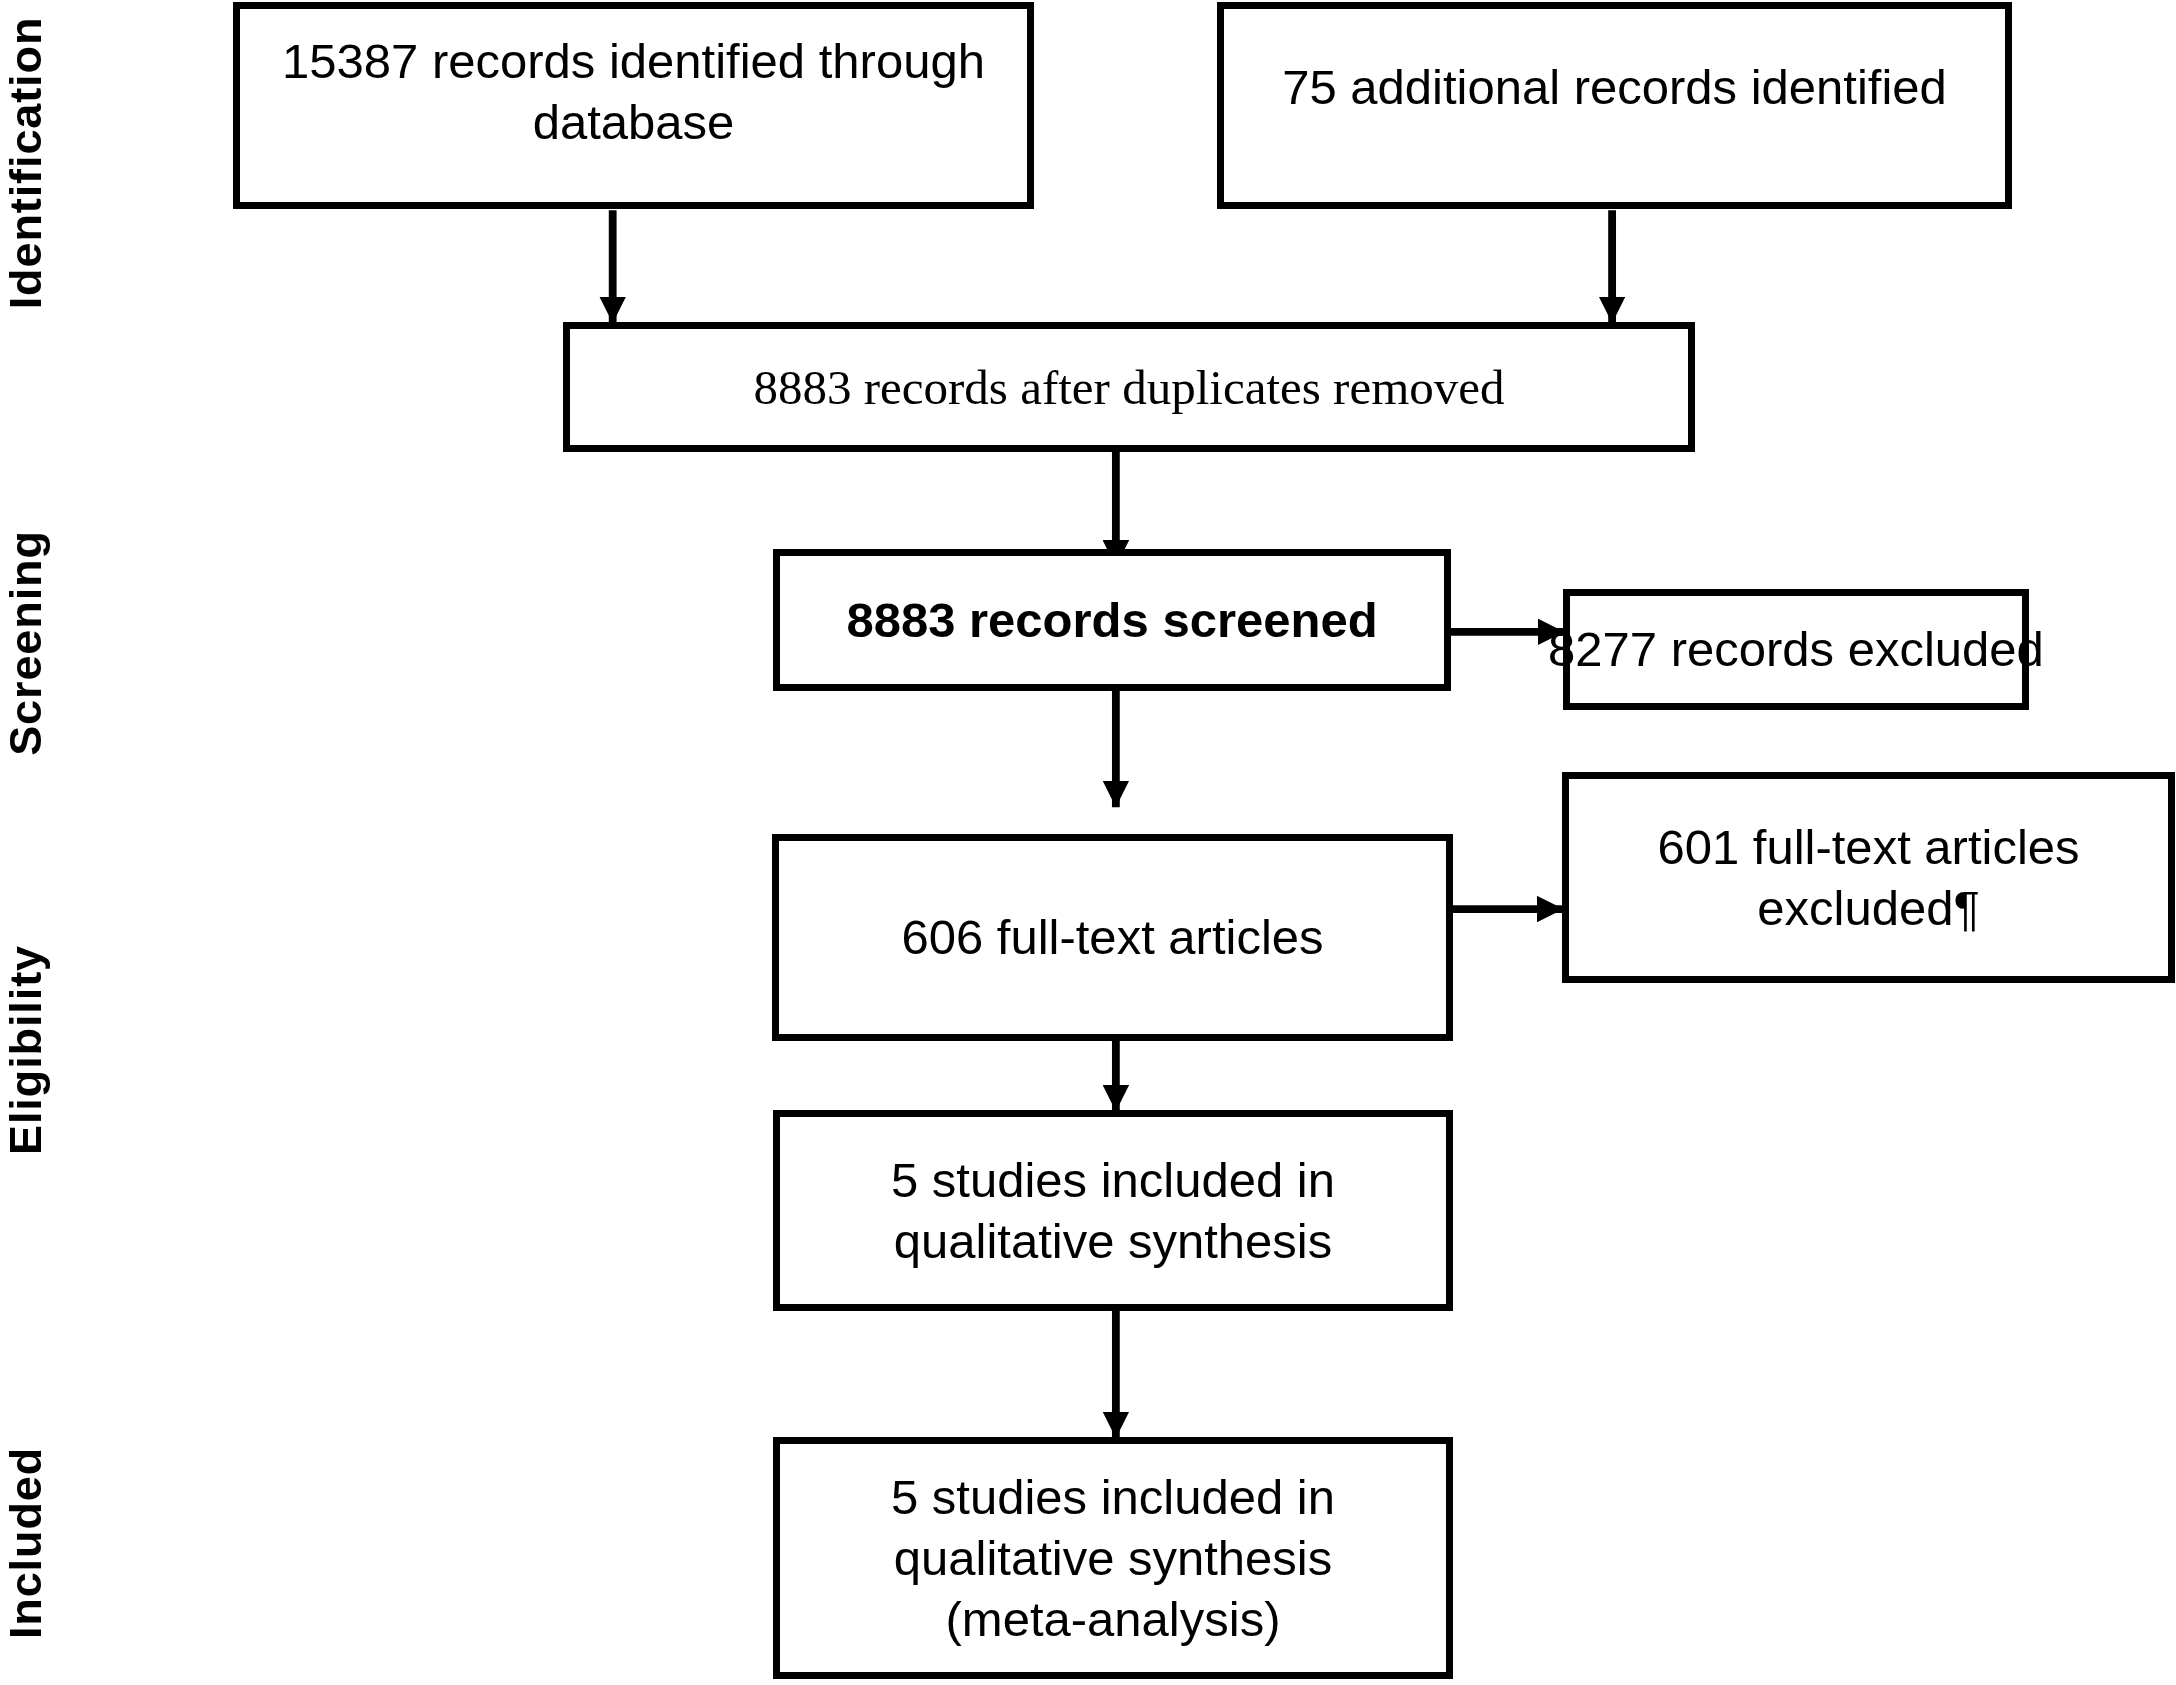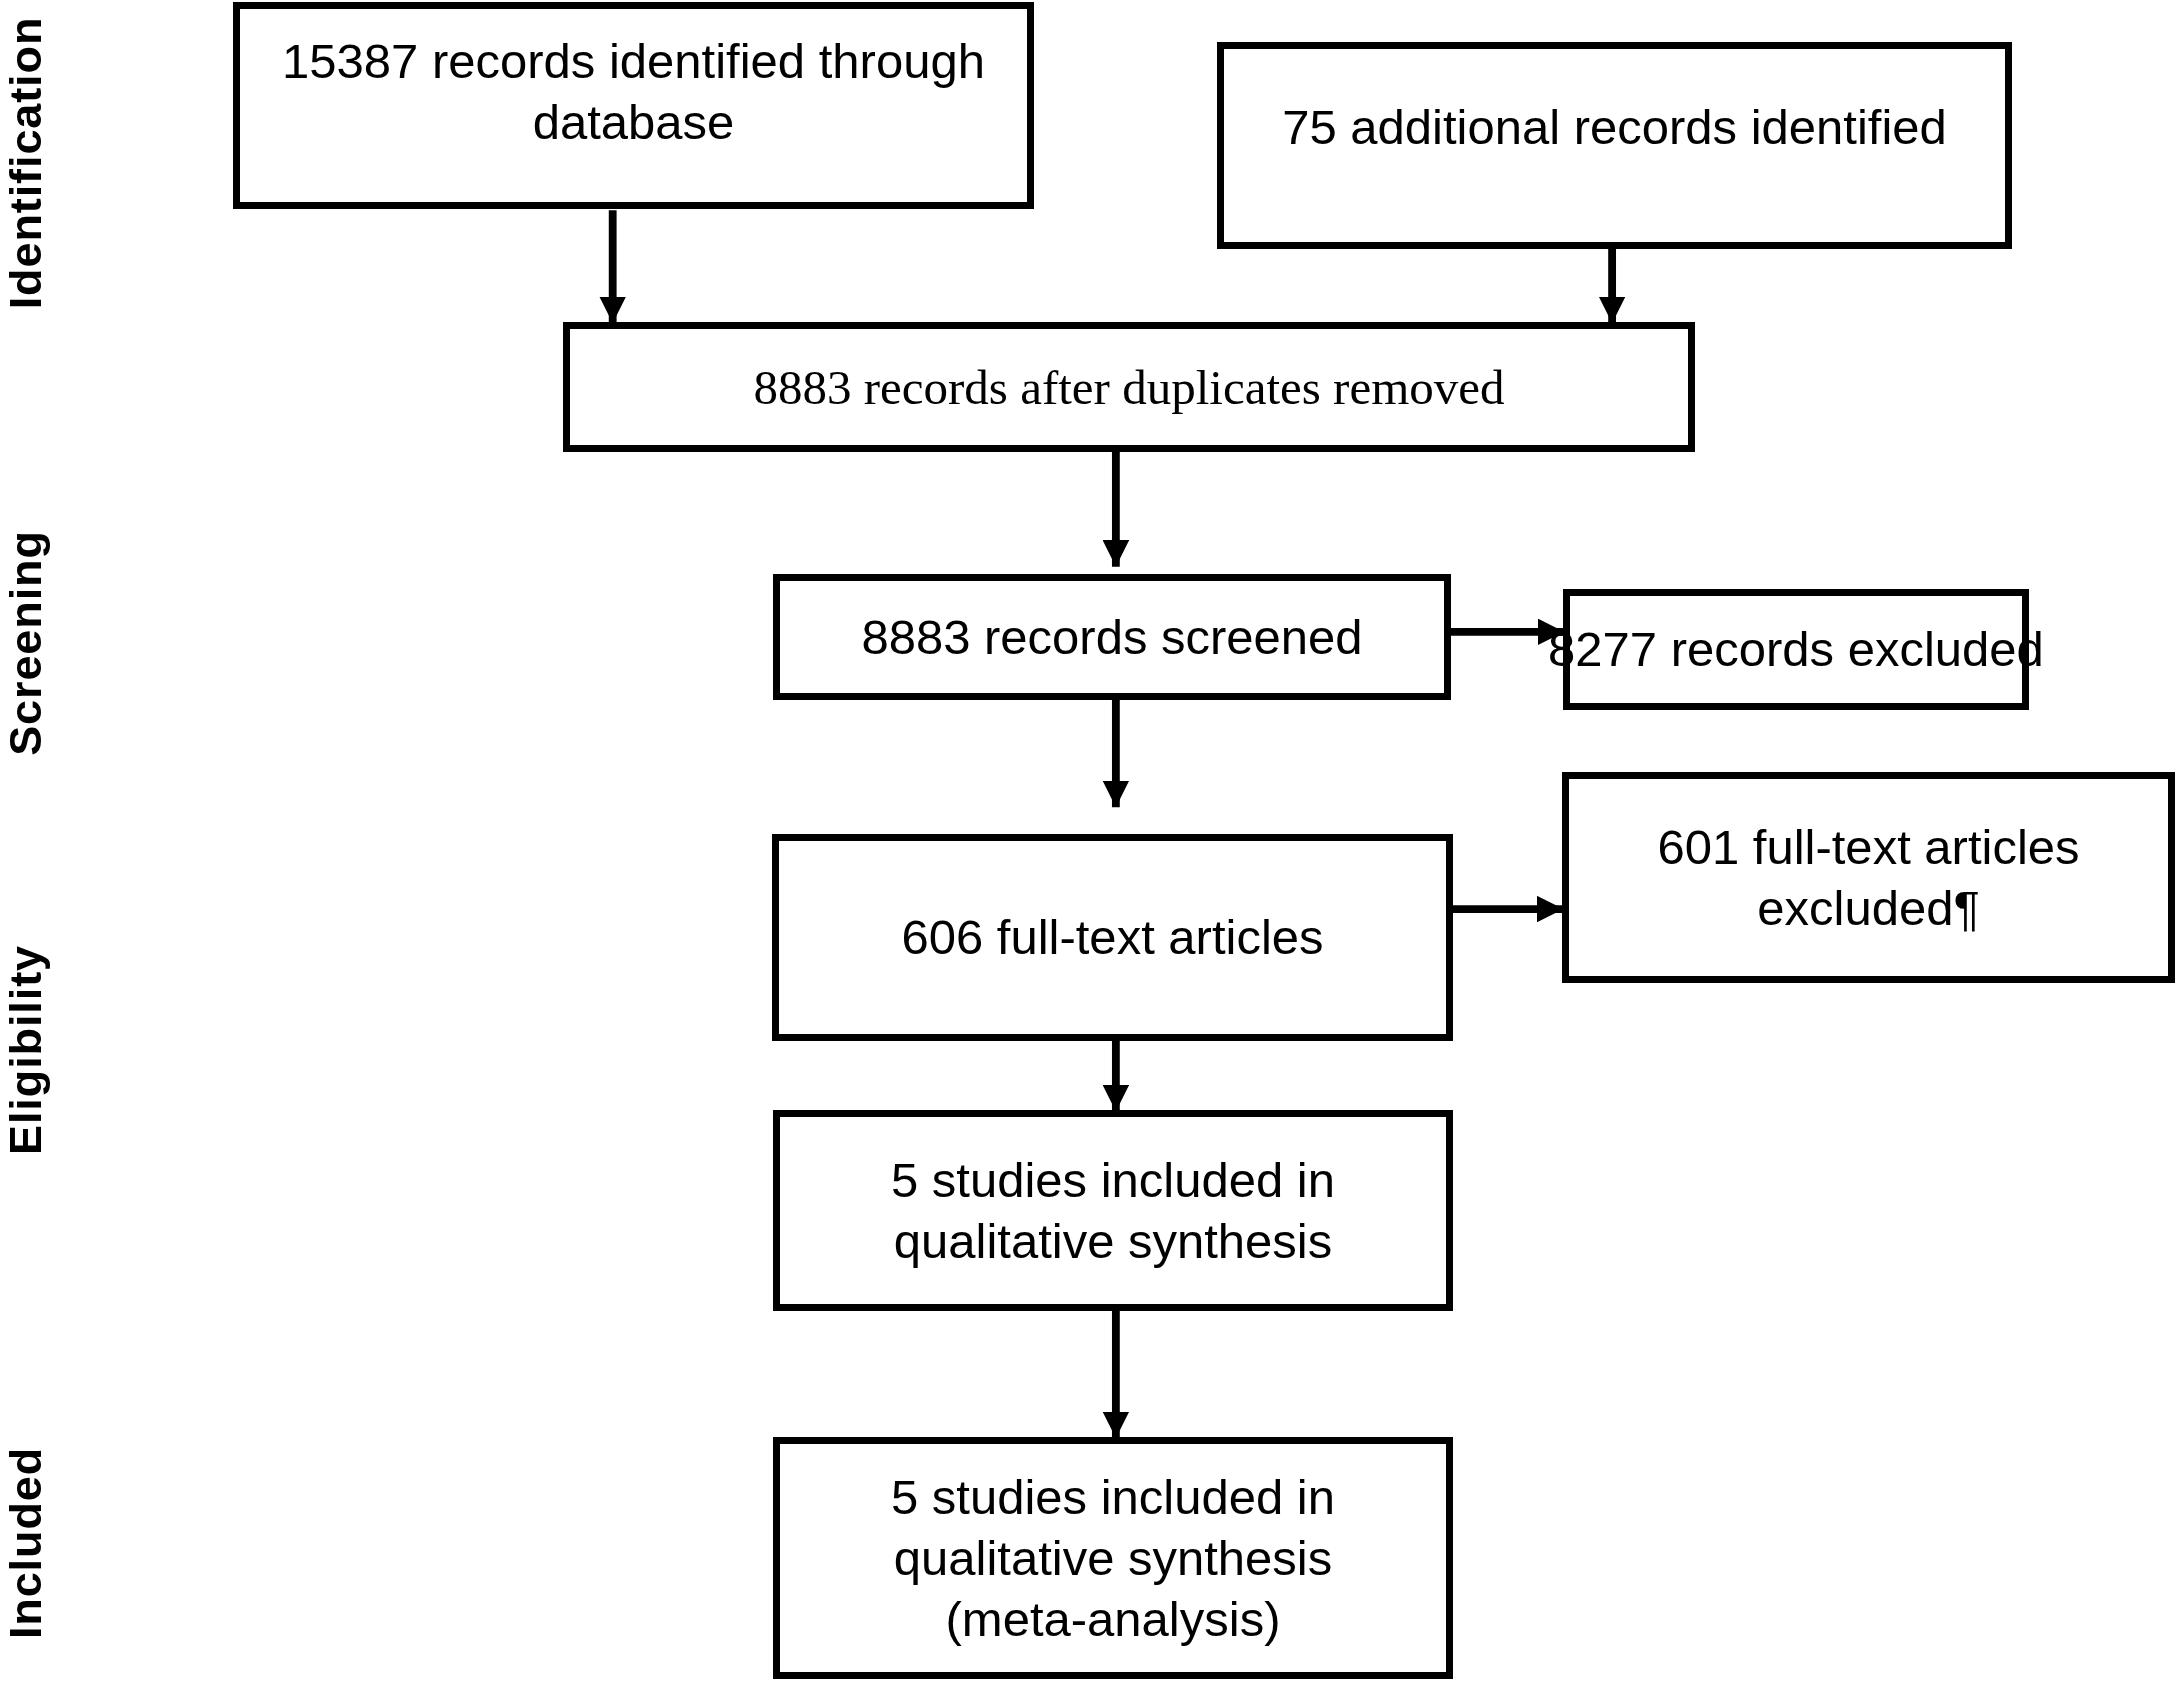--- a/index.html
+++ b/index.html
@@ -36,23 +36,23 @@
     text-align: center;
     font-size: 49px;
     line-height: 61px;
   }
   .flow-box .line {
     display: block;
     white-space: nowrap;
   }
   
   #box-identified-database { left: 233px; top: 1.7px;    width: 801px;  height: 207px; padding-bottom: 26px; }
-  #box-identified-other    { left: 1217px; top: 1.7px;   width: 795px;  height: 207px; padding-bottom: 35px; margin-top: 40px; }
+  #box-identified-other    { left: 1217px; top: 1.7px;   width: 795px;  height: 207px; padding-bottom: 35px; }
   #box-after-duplicates    { left: 563px;  top: 322px; width: 1132px; height: 130px; font-family: Liberation Serif, serif; }
-  #box-screened            { left: 773px;  top: 574px; width: 678px;  height: 126px; }
+  #box-screened            { left: 773px;  top: 549px; width: 678px;  height: 142px; font-weight: bold; }
   #box-records-excluded    { left: 1563px; top: 589px; width: 466px;  height: 121px; }
   #box-fulltext-assessed   { left: 772px;  top: 806px; width: 681px;  height: 207px; margin-top: 28px; }
   #box-fulltext-excluded   { left: 1562px; top: 772px; width: 613px;  height: 211px; }
   #box-qualitative         { left: 773px;  top: 1110px; width: 680px; height: 201px; }
   #box-meta                { left: 773px;  top: 1437px; width: 680px; height: 242px; }
 
   #label-identification { left: 26px; top: 163px; }
   #label-screening      { left: 26px; top: 643px; }
   #label-eligibility    { left: 26px; top: 1050px; }
   #label-included       { left: 26px; top: 1543px; }

